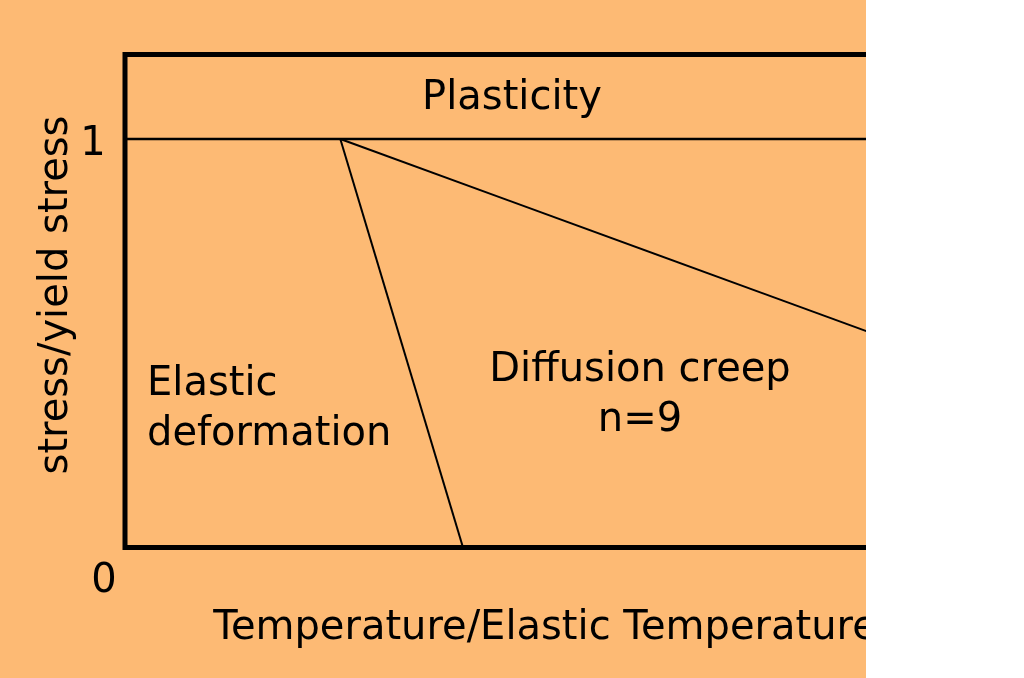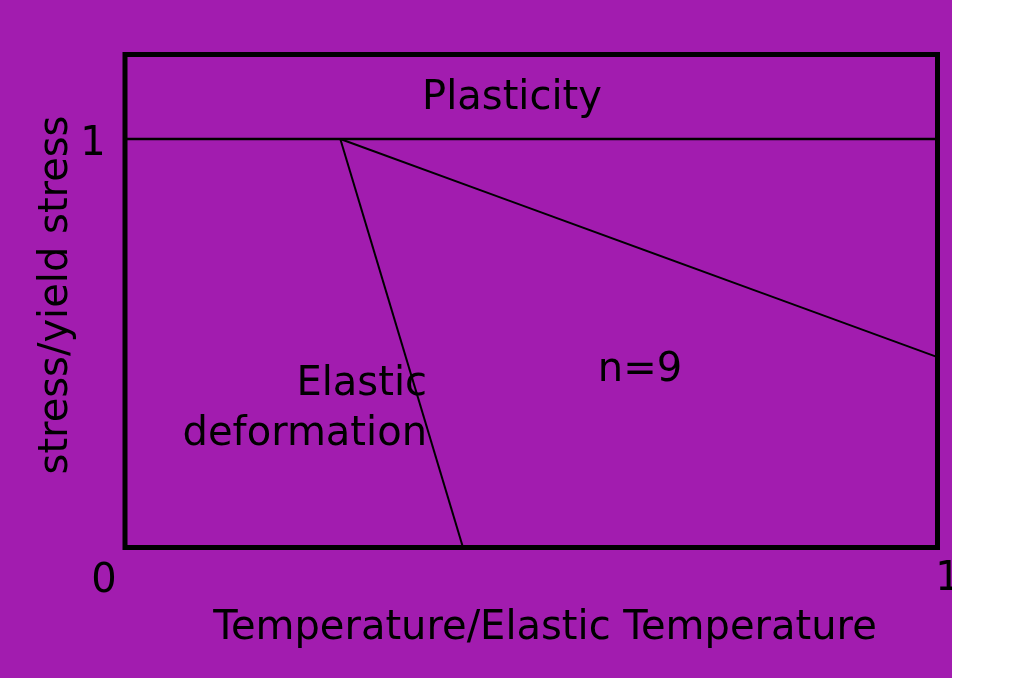--- a/index.html
+++ b/index.html
@@ -2,23 +2,23 @@
 <html><head>
 <meta charset="utf-8">
 <style>
   html, body {
     margin: 0;
     padding: 0;
     background: #ffffff;
   }
   .figure {
     position: relative;
-    width: 952px;
+    width: 866px;
     height: 678px;
-    background: #a21caf;
+    background: #fdba74;
     font-family: "DejaVu Sans", sans-serif;
     color: #000000;
     overflow: hidden;
   }
   .figure svg {
     position: absolute;
     left: 0;
     top: 0;
   }
   .txt {
@@ -31,21 +31,21 @@
   .center-block {
     transform: translateX(-50%);
     text-align: center;
   }
   .centered {
     transform: translate(-50%, -50%);
     text-align: center;
   }
   .wrap-block {
     white-space: normal;
-    text-align: right;
+    text-align: left;
   }
   .ylabel {
     transform: translate(-50%, -50%) rotate(-90deg);
   }
 </style>
 </head>
 <body>
 
 <div class="figure">
 
@@ -57,20 +57,21 @@
         <line x1="340.3125" y1="139" x2="463" y2="547.5" stroke="#000000" stroke-width="2"></line>
       </g>
   </svg>
 
   <div class="txt center-block" style="left:512px; top:70px;">
     <div>Plasticity</div>
   </div>
 
 
   <div class="txt center-block" style="left:640px; top:342px;">
+    <div>Diffusion creep</div>
     <div>n=9</div>
   </div>
 
   <div class="txt wrap-block" style="left:147px; top:356px; width:280px;">Elastic deformation</div>
 
   <div class="txt ylabel" style="left:53px; top:295px;">stress/yield stress</div>
 
   <div class="txt centered" style="left:545px; top:625px;">Temperature/Elastic Temperature</div>
 
   <div class="txt centered" style="left:93px; top:141px;">1</div>

